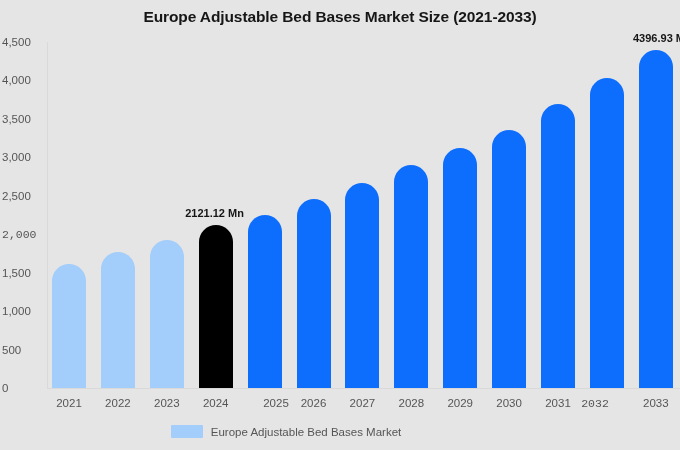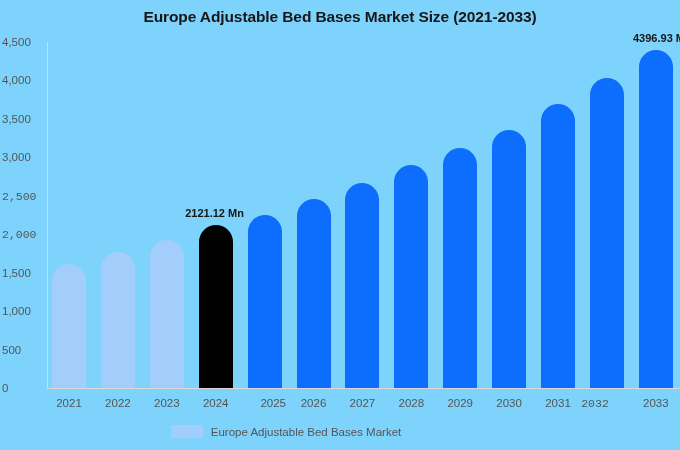--- a/index.html
+++ b/index.html
@@ -5,21 +5,21 @@
   * { box-sizing: border-box; margin: 0; padding: 0; }
   html, body {
     width: 680px; height: 450px;
     background: #ffffff;
     font-family: "Liberation Sans", sans-serif;
     overflow: hidden;
   }
   #chart-root {
     position: relative;
     width: 680px; height: 450px;
-    background: #7dd3fc;
+    background: #e5e5e5;
   }
 
   
   #chart-title {
     position: absolute;
     left: 0; top: 8px;
     width: 680px;
     text-align: center;
     font-size: 15.5px;
     font-weight: bold;
@@ -125,21 +125,21 @@
   <div id="plot-area">
     <div id="y-axis-line"></div>
     <div id="x-axis-line"></div>
 
     <div id="y-axis-labels">
         <div class="y-tick-label" style="top: 388px;">0</div>
         <div class="y-tick-label" style="top: 349.556px;">500</div>
         <div class="y-tick-label" style="top: 311.111px;">1,000</div>
         <div class="y-tick-label" style="top: 272.667px;">1,500</div>
         <div class="y-tick-label" style="top: 234.222px; font-family: Liberation Mono, monospace;">2,000</div>
-        <div class="y-tick-label" style="top: 195.778px; font-family: Liberation Mono, monospace;">2,500</div>
+        <div class="y-tick-label" style="top: 195.778px;">2,500</div>
         <div class="y-tick-label" style="top: 157.333px;">3,000</div>
         <div class="y-tick-label" style="top: 118.889px;">3,500</div>
         <div class="y-tick-label" style="top: 80.4444px;">4,000</div>
         <div class="y-tick-label" style="top: 42px;">4,500</div>
       </div>
     <div id="bars-layer">
         <div class="bar-slot" style="left: 52px;">
           <div class="bar" style="height: 123.637px; background: rgb(163, 205, 250);"></div>
         </div>
         <div class="bar-slot" style="left: 100.9px;">
@@ -177,21 +177,21 @@
         </div>
         <div class="bar-slot" style="left: 638.8px;">
           <div class="bar" style="height: 338.075px; background: rgb(13, 110, 253);"></div>
         </div>
       </div>
     <div id="x-axis-labels" style="position:absolute;left:0;top:0;width:680px;height:400px;">
         <div class="x-tick-label" style="left: 39px;">2021</div>
         <div class="x-tick-label" style="left: 87.9px;">2022</div>
         <div class="x-tick-label" style="left: 136.8px;">2023</div>
         <div class="x-tick-label" style="left: 185.7px;">2024</div>
-        <div class="x-tick-label" style="left: 226px; text-align: right;">2025</div>
+        <div class="x-tick-label" style="left: 246px;">2025</div>
         <div class="x-tick-label" style="left: 283.5px;">2026</div>
         <div class="x-tick-label" style="left: 332.4px;">2027</div>
         <div class="x-tick-label" style="left: 381.3px;">2028</div>
         <div class="x-tick-label" style="left: 430.2px;">2029</div>
         <div class="x-tick-label" style="left: 479.1px;">2030</div>
         <div class="x-tick-label" style="left: 528px;">2031</div>
         <div class="x-tick-label" style="left: 565px; font-family: Liberation Mono, monospace;">2032</div>
         <div class="x-tick-label" style="left: 625.8px;">2033</div>
       </div>
     <div id="annotations-layer" style="position:absolute;left:0;top:0;width:680px;height:450px;">

